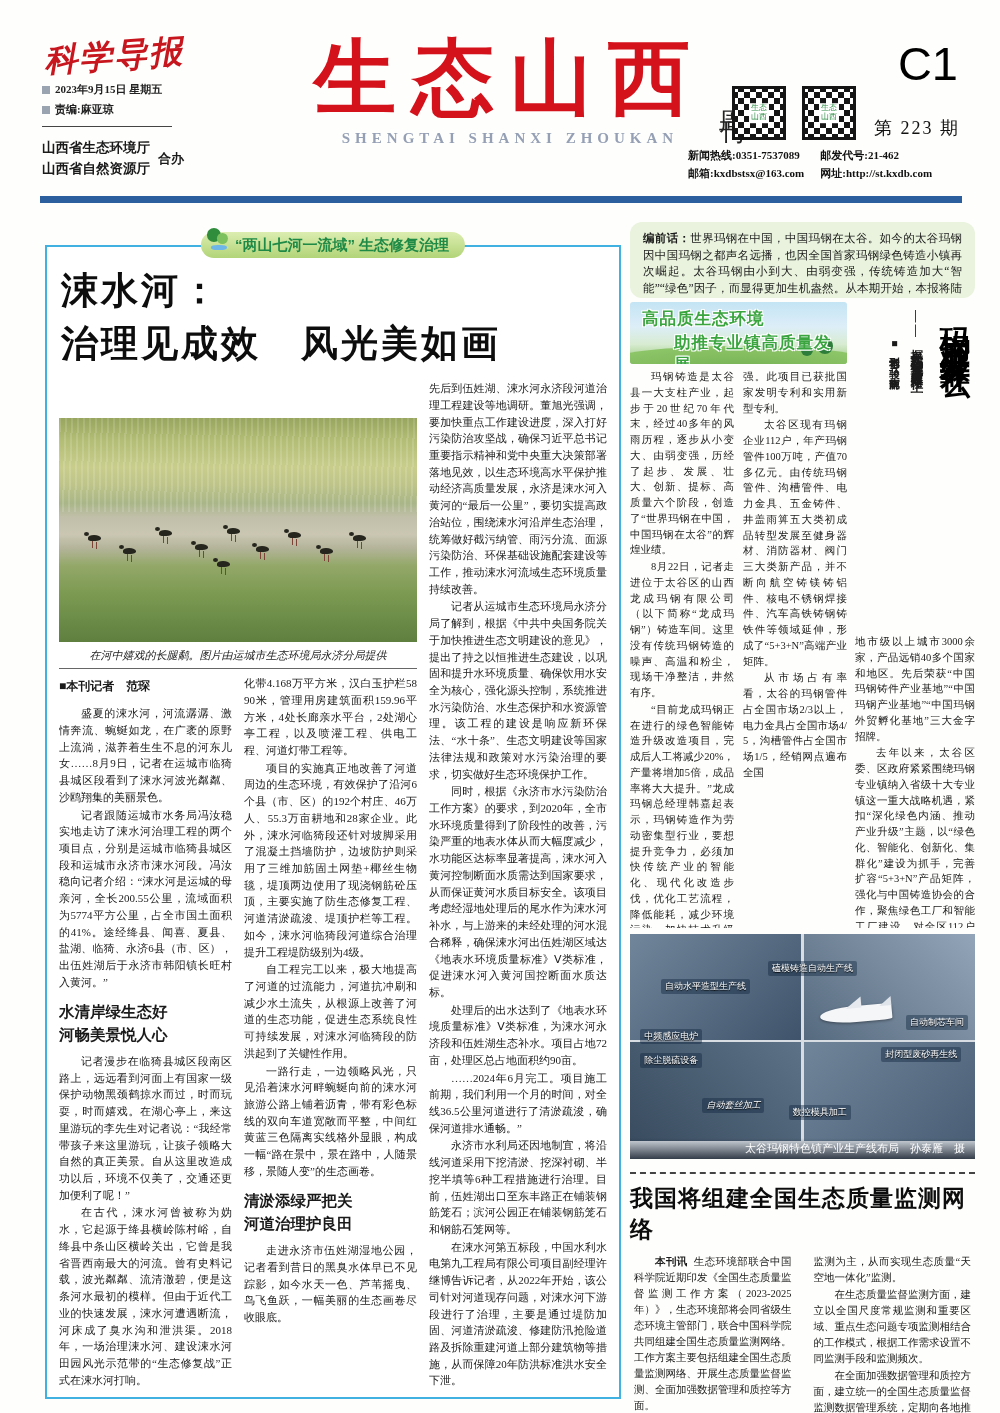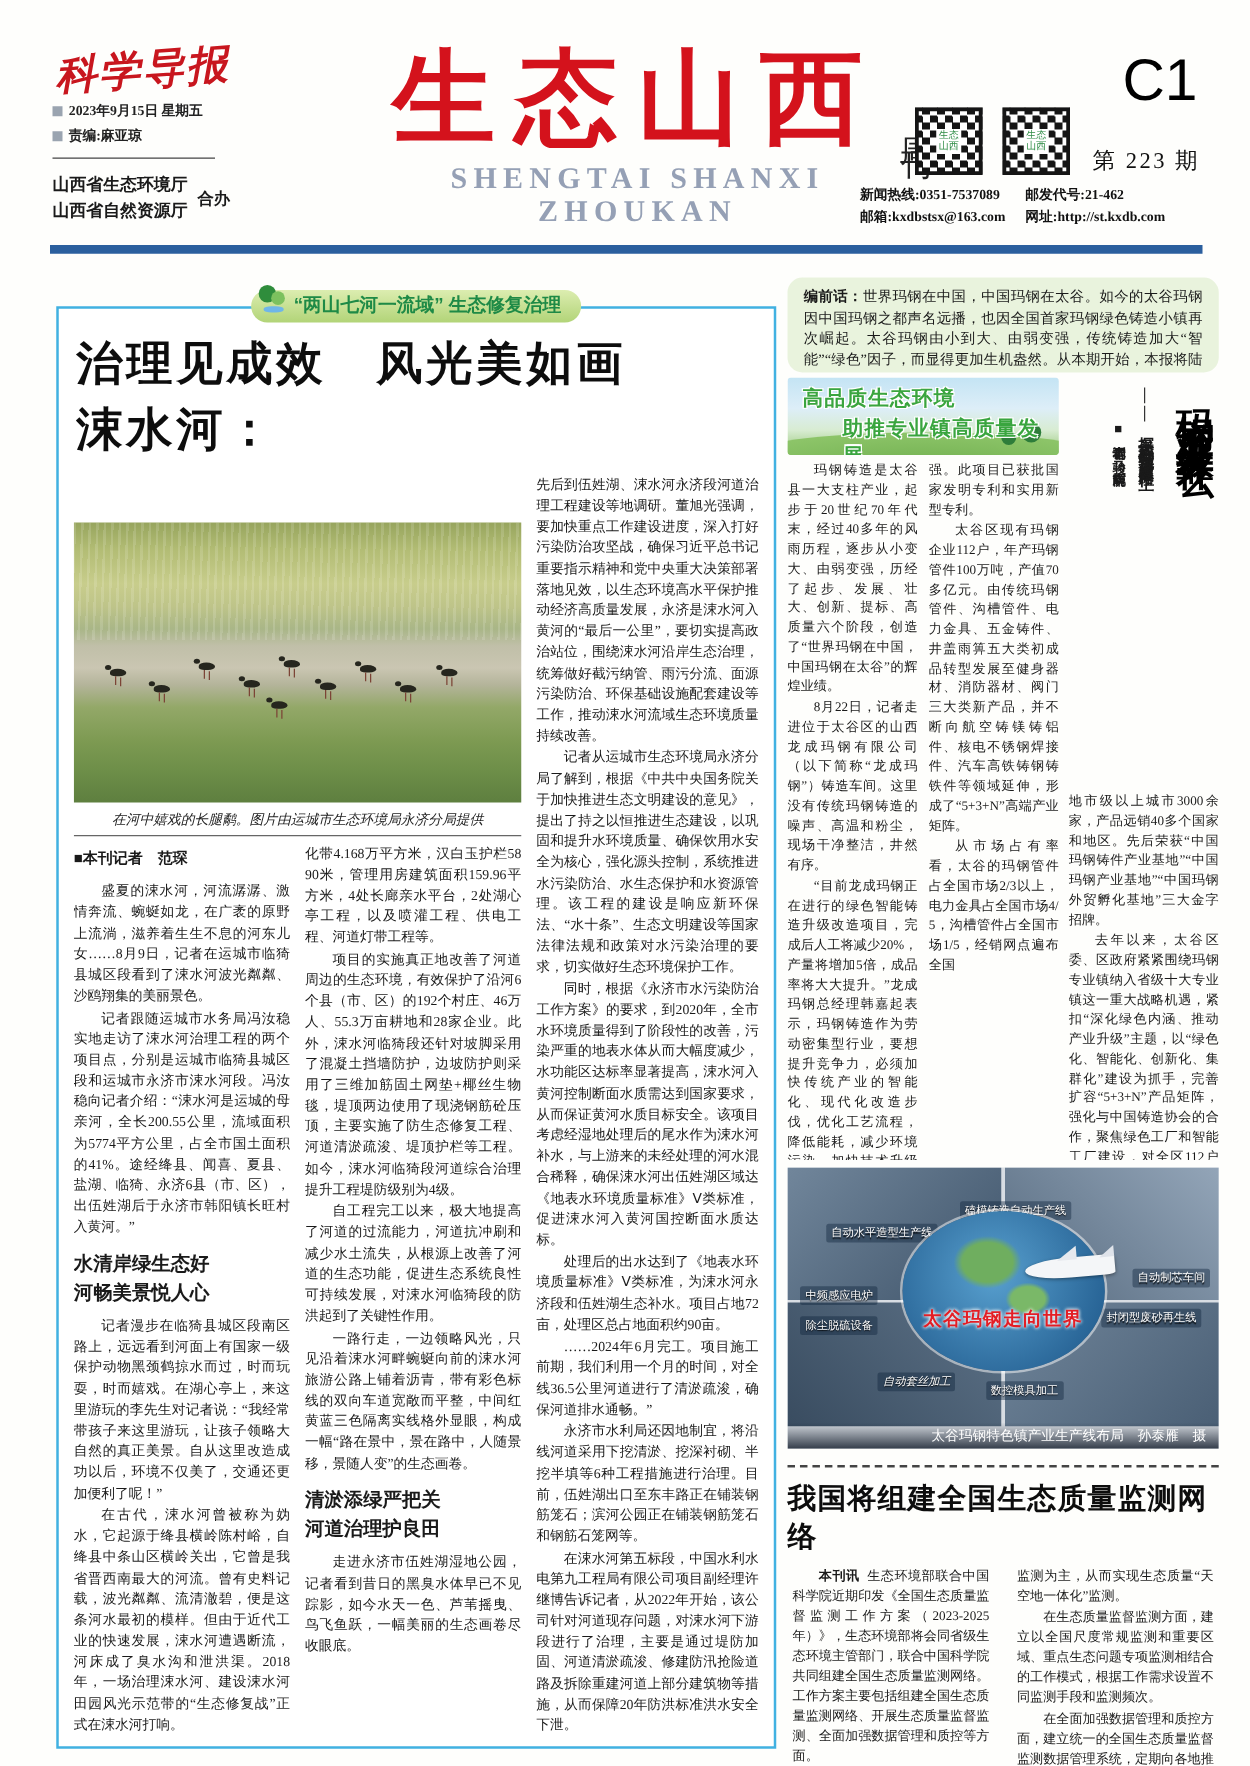--- a/index.html
+++ b/index.html
@@ -11,21 +11,21 @@
         color:#c8161e;letter-spacing:2px;transform:rotate(-4deg);font-family:"Liberation Serif",serif;}
   .meta{position:absolute;left:2px;top:46px;font-size:11px;font-weight:bold;color:#222;line-height:1.8;}
   .sq{display:inline-block;width:8px;height:8px;background:#9aa4b0;margin-right:5px;vertical-align:middle;}
   .meta-rule{position:absolute;left:2px;top:92px;width:130px;border-top:1.5px solid #444;}
   .orgs{position:absolute;left:2px;top:104px;display:flex;align-items:center;gap:8px;}
   .org-names{font-size:13.5px;font-weight:bold;line-height:1.55;}
   .org-suffix{font-size:13px;font-weight:bold;}
   .masthead{position:absolute;left:250px;top:2px;width:440px;text-align:center;}
   .mh-title{font-size:82px;line-height:1.05;font-weight:900;color:#d4121c;letter-spacing:16px;
             font-family:"Liberation Serif",serif;white-space:nowrap;}
-  .mh-pinyin{margin-top:8px;font-size:24px;font-weight:bold;color:#95a0b5;letter-spacing:5px;}
+  .mh-pinyin{margin-top:8px;font-size:15px;font-weight:bold;color:#95a0b5;letter-spacing:5px;}
   .weekly{position:absolute;left:676px;top:56px;writing-mode:vertical-rl;font-size:25px;
           letter-spacing:10px;color:#222;font-family:"Liberation Sans",sans-serif;}
   .qr{position:absolute;width:54px;height:54px;top:52px;
       background:repeating-conic-gradient(#151515 0% 25%,#fff 0% 50%) 0 0/12px 12px;
       outline:3px solid #151515;outline-offset:-3px;}
   .qr span{position:absolute;left:50%;top:50%;transform:translate(-50%,-50%);
            background:#fff;color:#2f8d46;font-size:8px;line-height:1.1;padding:1px;text-align:center;width:18px;}
   #qr1{left:692px;} #qr2{left:762px;}
   .pageno{position:absolute;right:4px;top:2px;font-size:47px;font-family:"Liberation Sans",sans-serif;color:#000;}
   .issue{position:absolute;right:2px;top:82px;font-size:18px;letter-spacing:2px;color:#111;}
@@ -186,22 +186,22 @@
       <div class="badge">
         <span class="badge-icon">
             <i class="t1"></i>
             <i class="t2"></i>
             <i class="t3"></i>
           </span>
         <span>“两山七河一流域” 生态修复治理</span>
       </div>
       <div class="lb-inner">
         <div class="lb-headline">
+          <div>涑水河：</div>
           <div>治理见成效　风光美如画</div>
-          <div>涑水河：</div>
         </div>
         <div class="lb-body">
           <div class="lb-main">
             <div class="photo-marsh">
               <div class="bird b1"></div>
               <div class="bird b2"></div>
               <div class="bird b3"></div>
               <div class="bird b4"></div>
               <div class="bird b5"></div>
               <div class="bird b6"></div>
@@ -311,23 +311,20 @@
         <div class="cpanel cp3"></div>
         <div class="cpanel cp4"></div>
         <span class="chip ch0">自动水平造型生产线</span>
         <span class="chip ch1">磕模铸造自动生产线</span>
         <span class="chip ch2">自动制芯车间</span>
         <span class="chip ch3">封闭型废砂再生线</span>
         <span class="chip ch4">中频感应电炉</span>
         <span class="chip ch5">除尘脱硫设备</span>
         <span class="chip ch6">自动套丝加工</span>
         <span class="chip ch7">数控模具加工</span>
-        <div class="globe">
-          <div class="globe-text">太谷玛钢走向世界</div>
-        </div>
         <div class="plane"></div>
         <div class="collage-caption">太谷玛钢特色镇产业生产线布局　孙泰雁　摄</div>
       </div>
 
       <hr class="dash-sep">
 
       <div class="bottom-art">
         <div class="ba-headline">我国将组建全国生态质量监测网络</div>
         <div class="ba-cols">
           <div class="ba-col">

